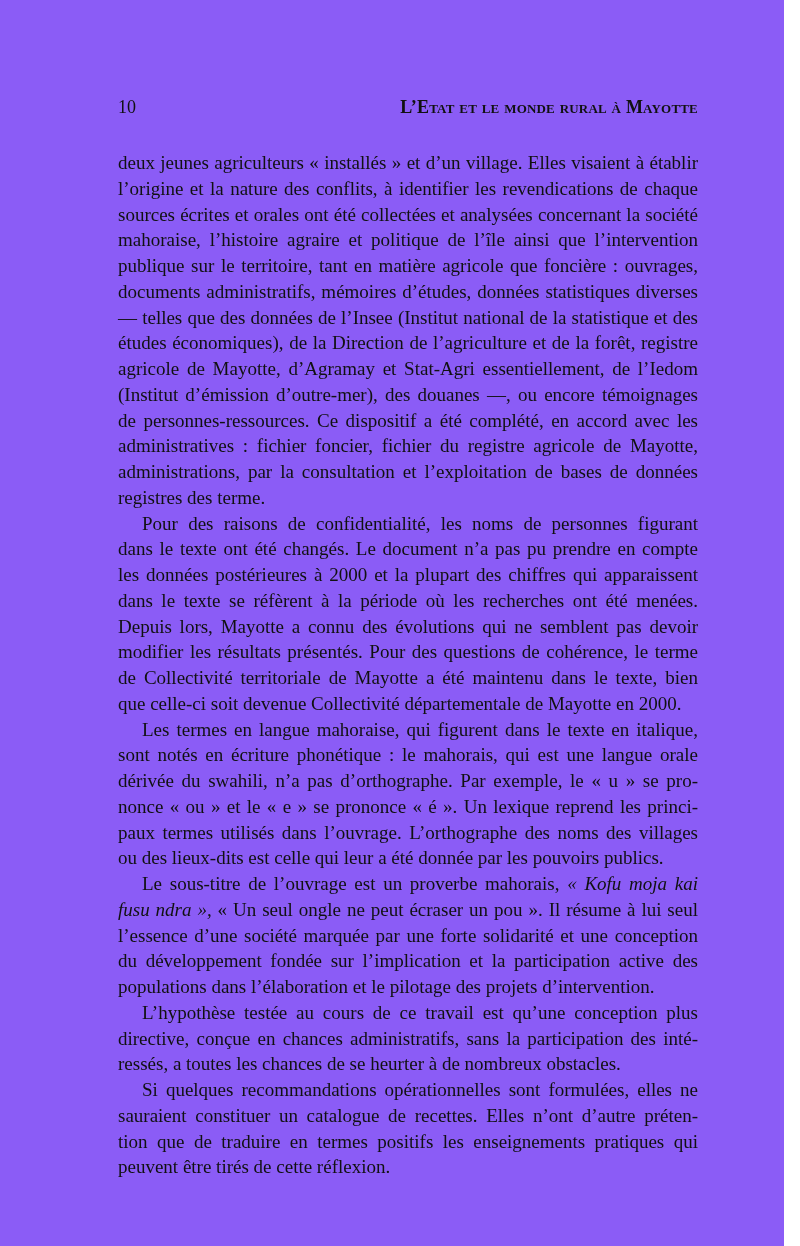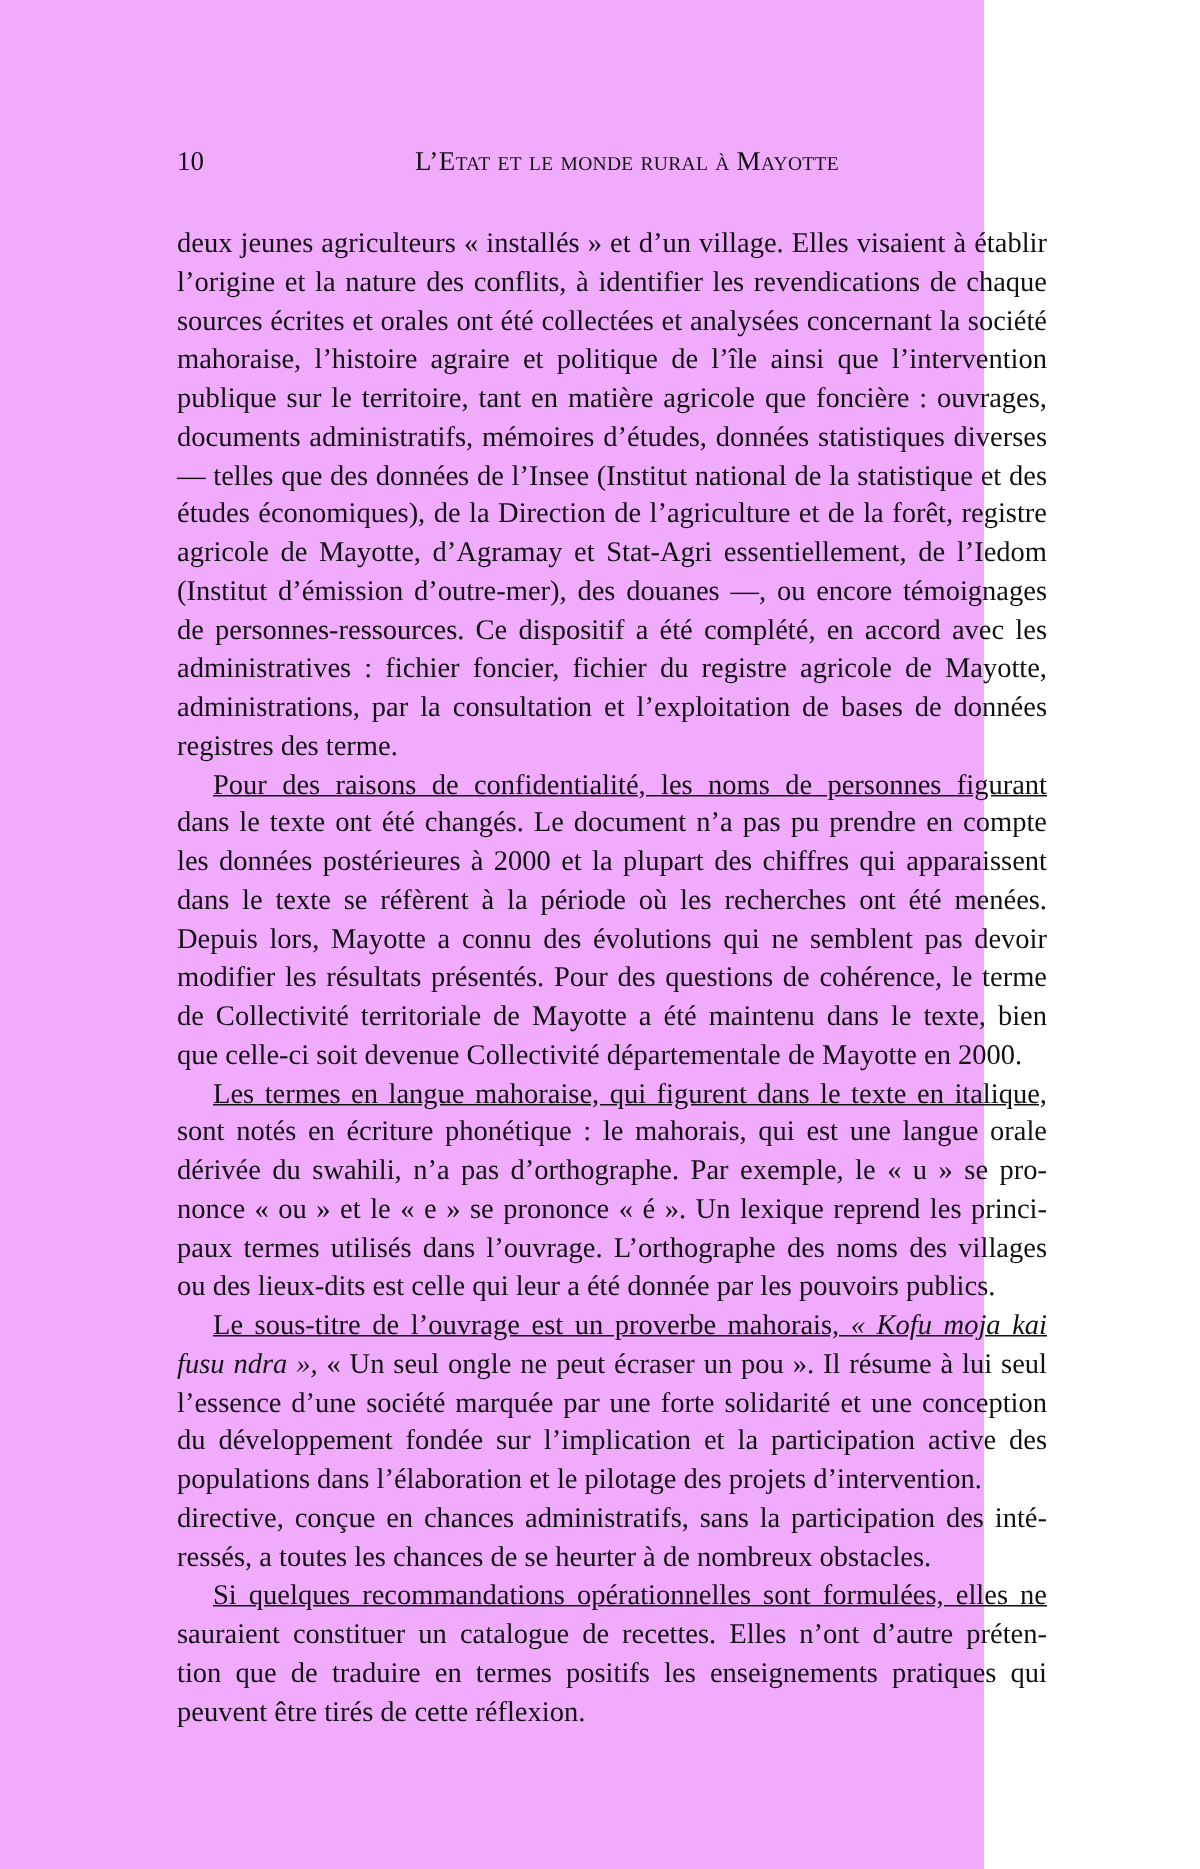--- a/index.html
+++ b/index.html
@@ -1,24 +1,24 @@
 <!DOCTYPE html>
 <html><head>
 <meta charset="utf-8">
 <style>
   html, body { margin: 0; padding: 0; background: #ffffff; }
   body { width: 800px; height: 1246px; position: relative; overflow: hidden; }
-  .page { position: absolute; left: 0; top: 0; width: 656px; height: 1246px; background: #f0abfc; color: #111; font-family: "Liberation Serif", "DejaVu Serif", serif; }
+  .page { position: absolute; left: 0; top: 0; width: 784px; height: 1246px; background: #8b5cf6; color: #111; font-family: "Liberation Serif", "DejaVu Serif", serif; }
   .running-head { position: absolute; top: 97px; left: 118px; width: 580px; height: 24px; font-size: 18px; }
   .page-number { position: absolute; left: 0; top: 0; }
-  .running-title { position: absolute; left: 10px; right: 0; top: 0; text-align: center; font-variant: small-caps; letter-spacing: 0.2px; padding-left: 10px; }
+  .running-title { position: absolute; left: 10px; right: 0; top: 0; text-align: right; font-variant: small-caps; letter-spacing: 0.2px; padding-left: 10px; font-weight: bold; }
   .body-text { position: absolute; top: 150px; left: 118px; width: 580px; }
   .line { display: block; height: 25.75px; line-height: 25.75px; font-size: 19px; white-space: nowrap; text-align: justify; text-align-last: justify; }
   .line.last { text-align-last: left; }
-  .line.indent { padding-left: 24px; text-decoration: underline; }
+  .line.indent { padding-left: 24px; }
   .line em { font-style: italic; }
 </style>
 </head>
 <body>
 
 <div class="page">
   <div class="running-head">
     <span class="page-number">10</span>
     <span class="running-title">L’Etat et le monde rural à Mayotte</span>
   </div>
@@ -58,20 +58,21 @@
         <span class="line last">ou des lieux-dits est celle qui leur a été donnée par les pouvoirs publics.</span>
       </div>
       <div>
         <span class="line indent">Le sous-titre de l’ouvrage est un proverbe mahorais, <em>« Kofu moja kai</em></span>
         <span class="line"><em>fusu ndra »,</em> « Un seul ongle ne peut écraser un pou ». Il résume à lui seul</span>
         <span class="line">l’essence d’une société marquée par une forte solidarité et une conception</span>
         <span class="line">du développement fondée sur l’implication et la participation active des</span>
         <span class="line last">populations dans l’élaboration et le pilotage des projets d’intervention.</span>
       </div>
       <div>
+        <span class="line indent">L’hypothèse testée au cours de ce travail est qu’une conception plus</span>
         <span class="line">directive, conçue en chances administratifs, sans la participation des inté-</span>
         <span class="line last">ressés, a toutes les chances de se heurter à de nombreux obstacles.</span>
       </div>
       <div>
         <span class="line indent">Si quelques recommandations opérationnelles sont formulées, elles ne</span>
         <span class="line">sauraient constituer un catalogue de recettes. Elles n’ont d’autre préten-</span>
         <span class="line">tion que de traduire en termes positifs les enseignements pratiques qui</span>
         <span class="line last">peuvent être tirés de cette réflexion.</span>
       </div>
     </div>

